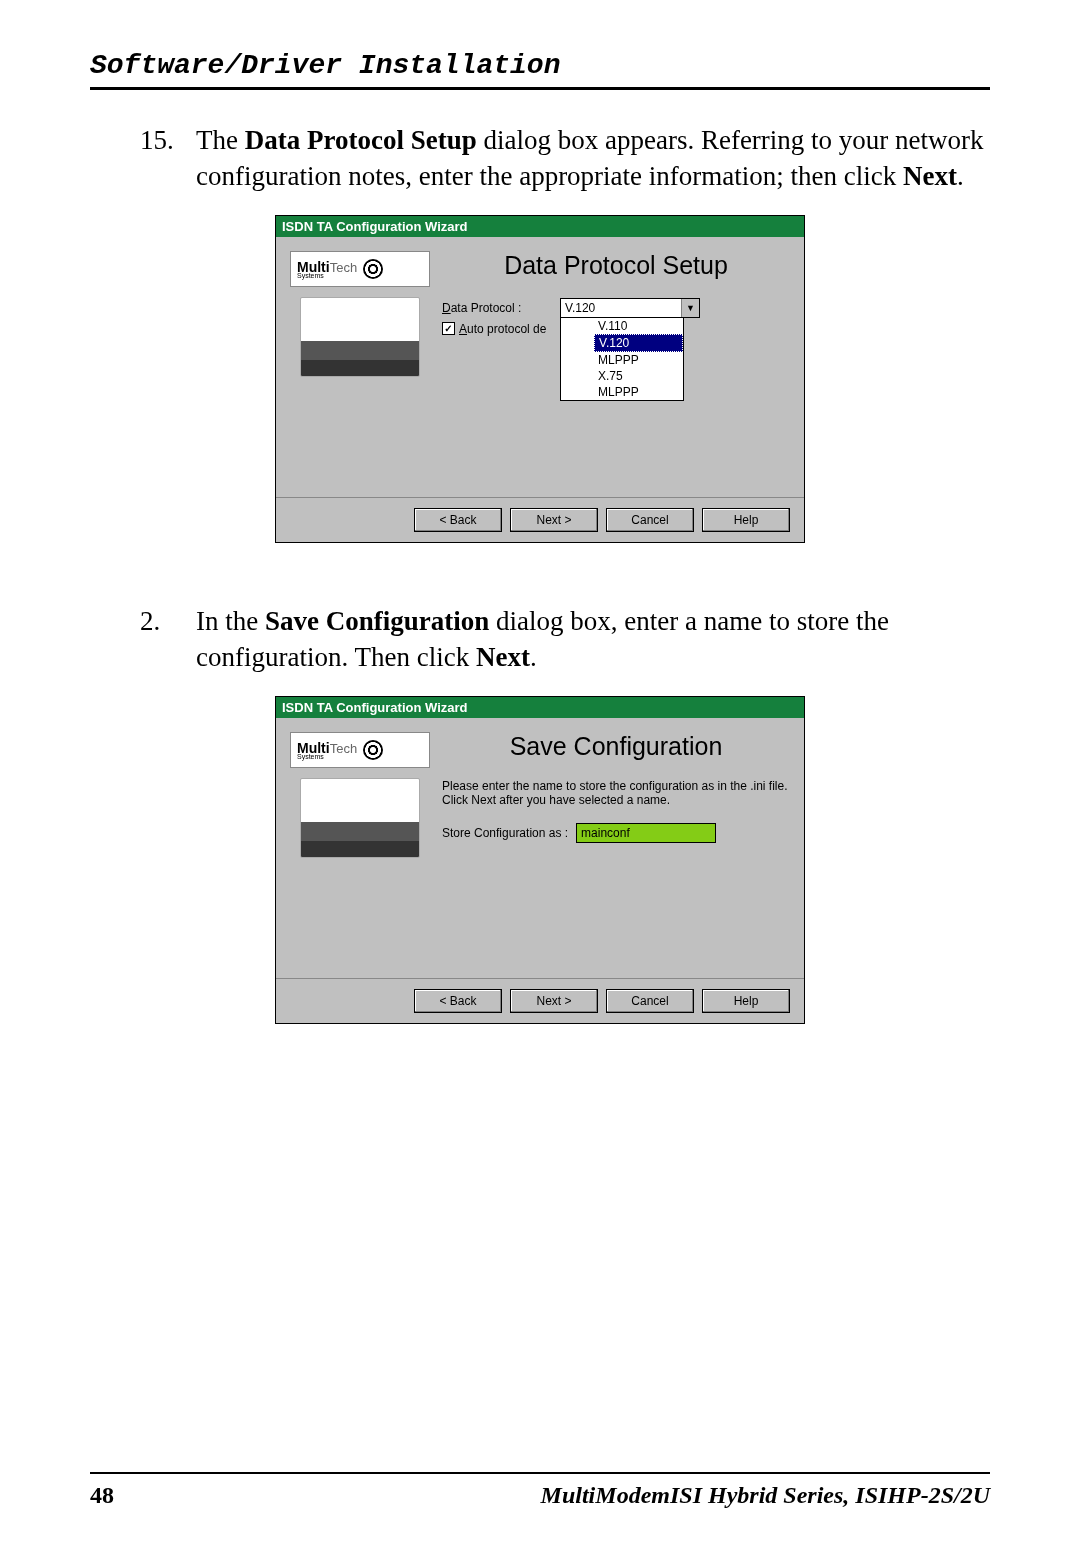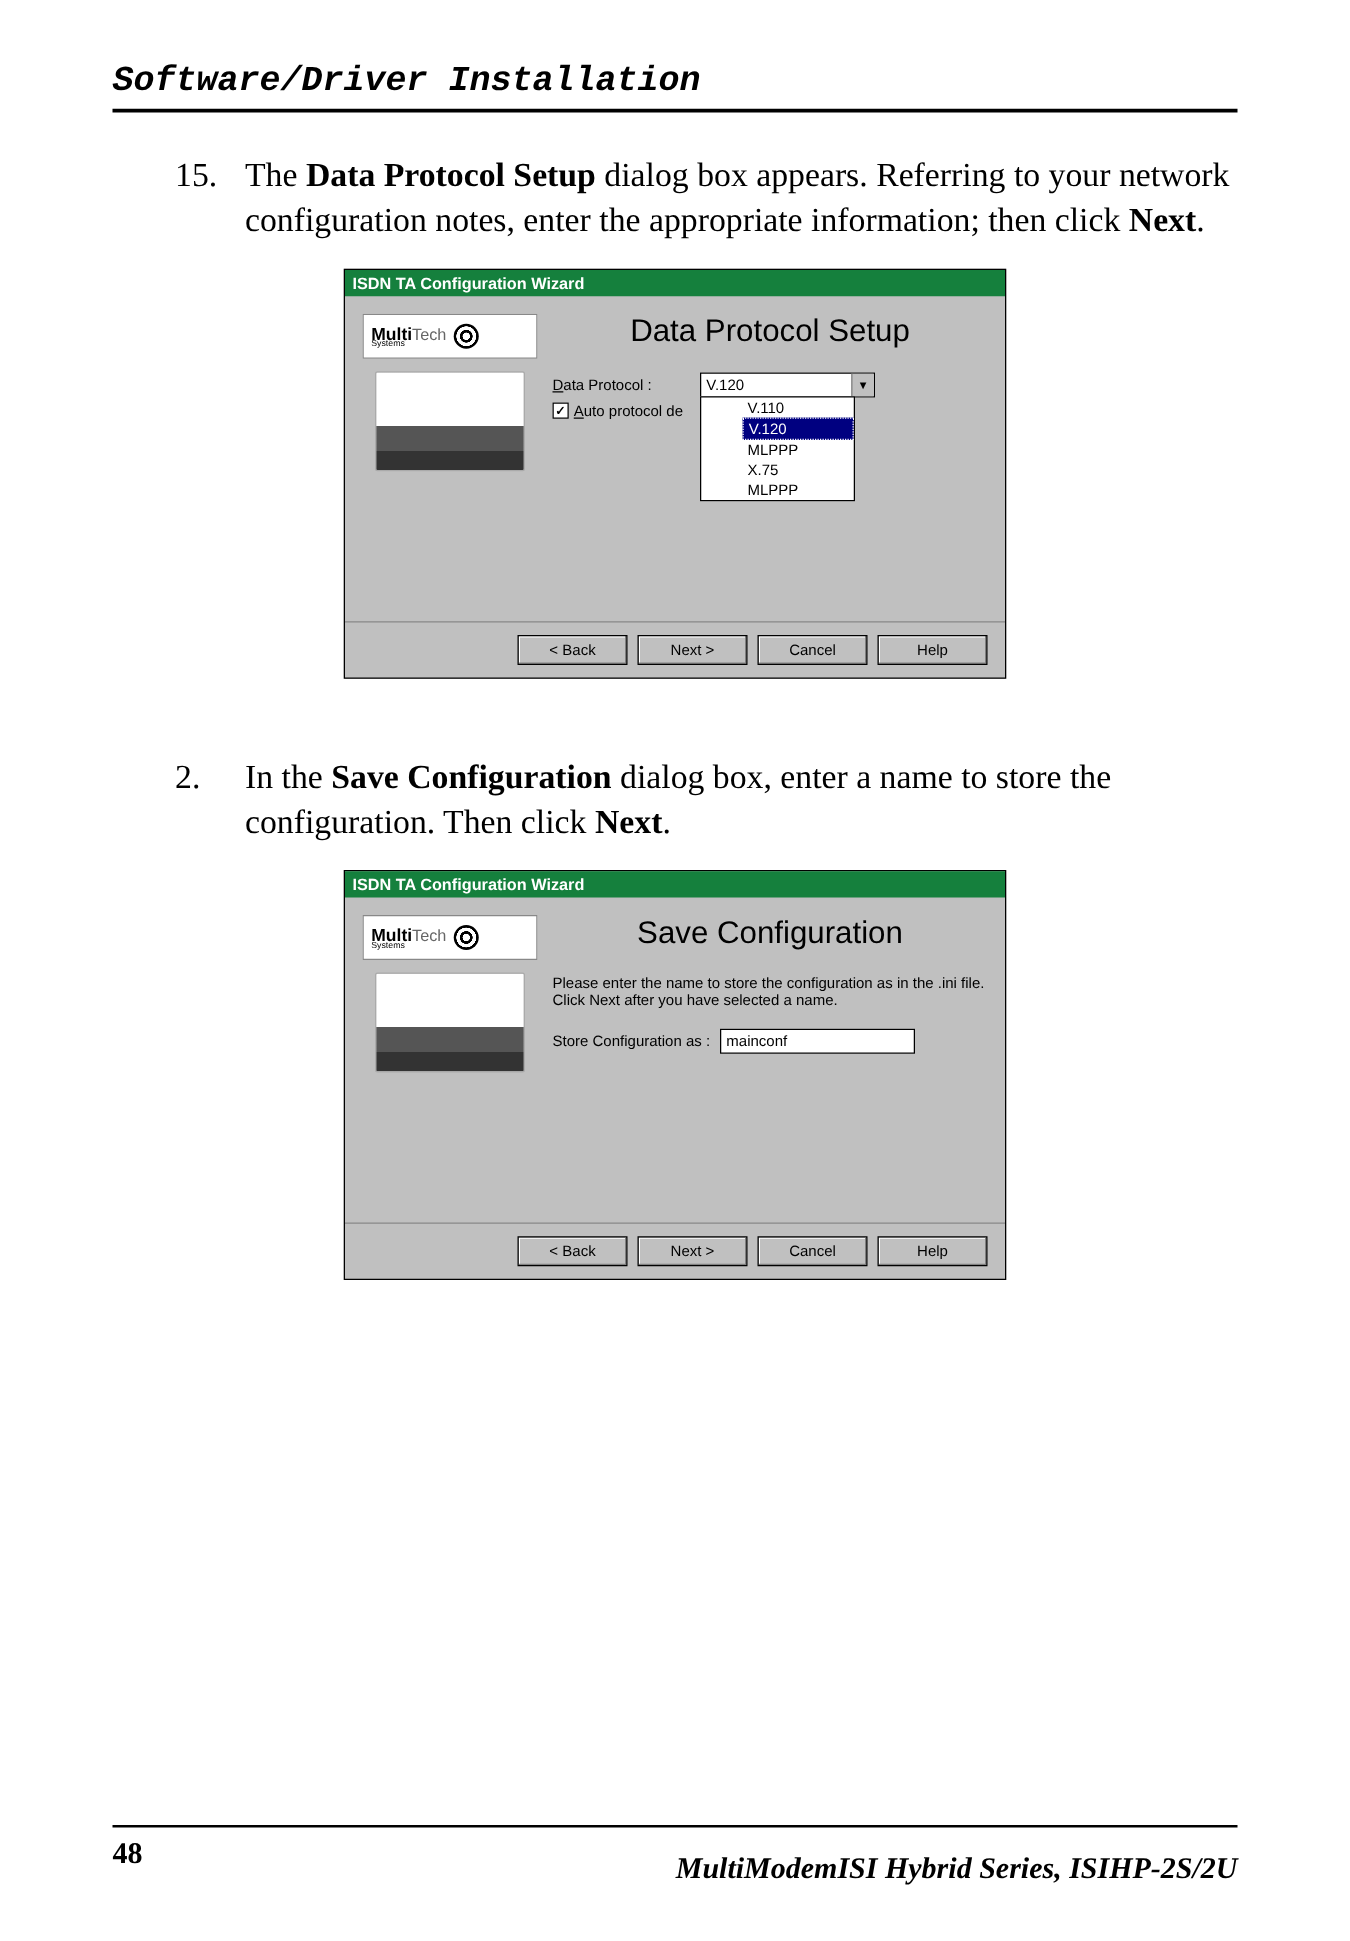--- a/index.html
+++ b/index.html
@@ -120,22 +120,22 @@
   }
   .dropdown-list div { padding: 1px 4px; font-size: 12px; }
   .dropdown-list .sel { background: #000080; color: #fff; border: 1px dotted #fff; }
   .chk-row { display: flex; align-items: center; gap: 4px; font-size: 12px; margin-top: 4px; }
   .chk {
     width: 13px; height: 13px; background: #fff; border: 1px solid #000;
     display: inline-flex; align-items: center; justify-content: center;
     font-size: 10px; font-weight: bold;
   }
   .text-input {
-    border: 1px solid #000; background: #ffffff; padding: 1px 4px;
-    font-size: 12px; height: 20px; width: 156px;
+    border: 1px solid #000; background: #84cc16; padding: 1px 4px;
+    font-size: 12px; height: 20px; width: 140px;
   }
   .btn-row {
     border-top: 1px solid #888;
     padding: 10px 14px;
     display: flex; justify-content: flex-end; gap: 8px; text-align: right;
   }
   .btn {
     width: 88px; height: 24px;
     background: #c0c0c0;
     border: 1px solid #000;
@@ -147,21 +147,21 @@
   .underline-first::first-letter { text-decoration: underline; }
   .footer {
     position: absolute;
     bottom: 44px; left: 90px; right: 90px;
     border-top: 2px solid #000;
     padding-top: 8px;
     display: flex; justify-content: space-between;
     font-size: 24px;
   }
   .footer .pn { font-weight: bold; }
-  .footer .ft { font-weight: bold; font-style: italic; margin-top: 12px; }
+  .footer .ft { font-weight: bold; font-style: italic; }
 </style>
 </head>
 <body>
 
 <div class="header-title">Software/Driver Installation</div>
 
 <div class="step">
   <div class="step-num">15.</div>
   <div class="step-body">
     <span>The </span><span class="bold">Data Protocol Setup</span><span> dialog box appears. Referring to your network configuration notes, enter the appropriate information; then click </span><span class="bold">Next</span><span>.</span>

